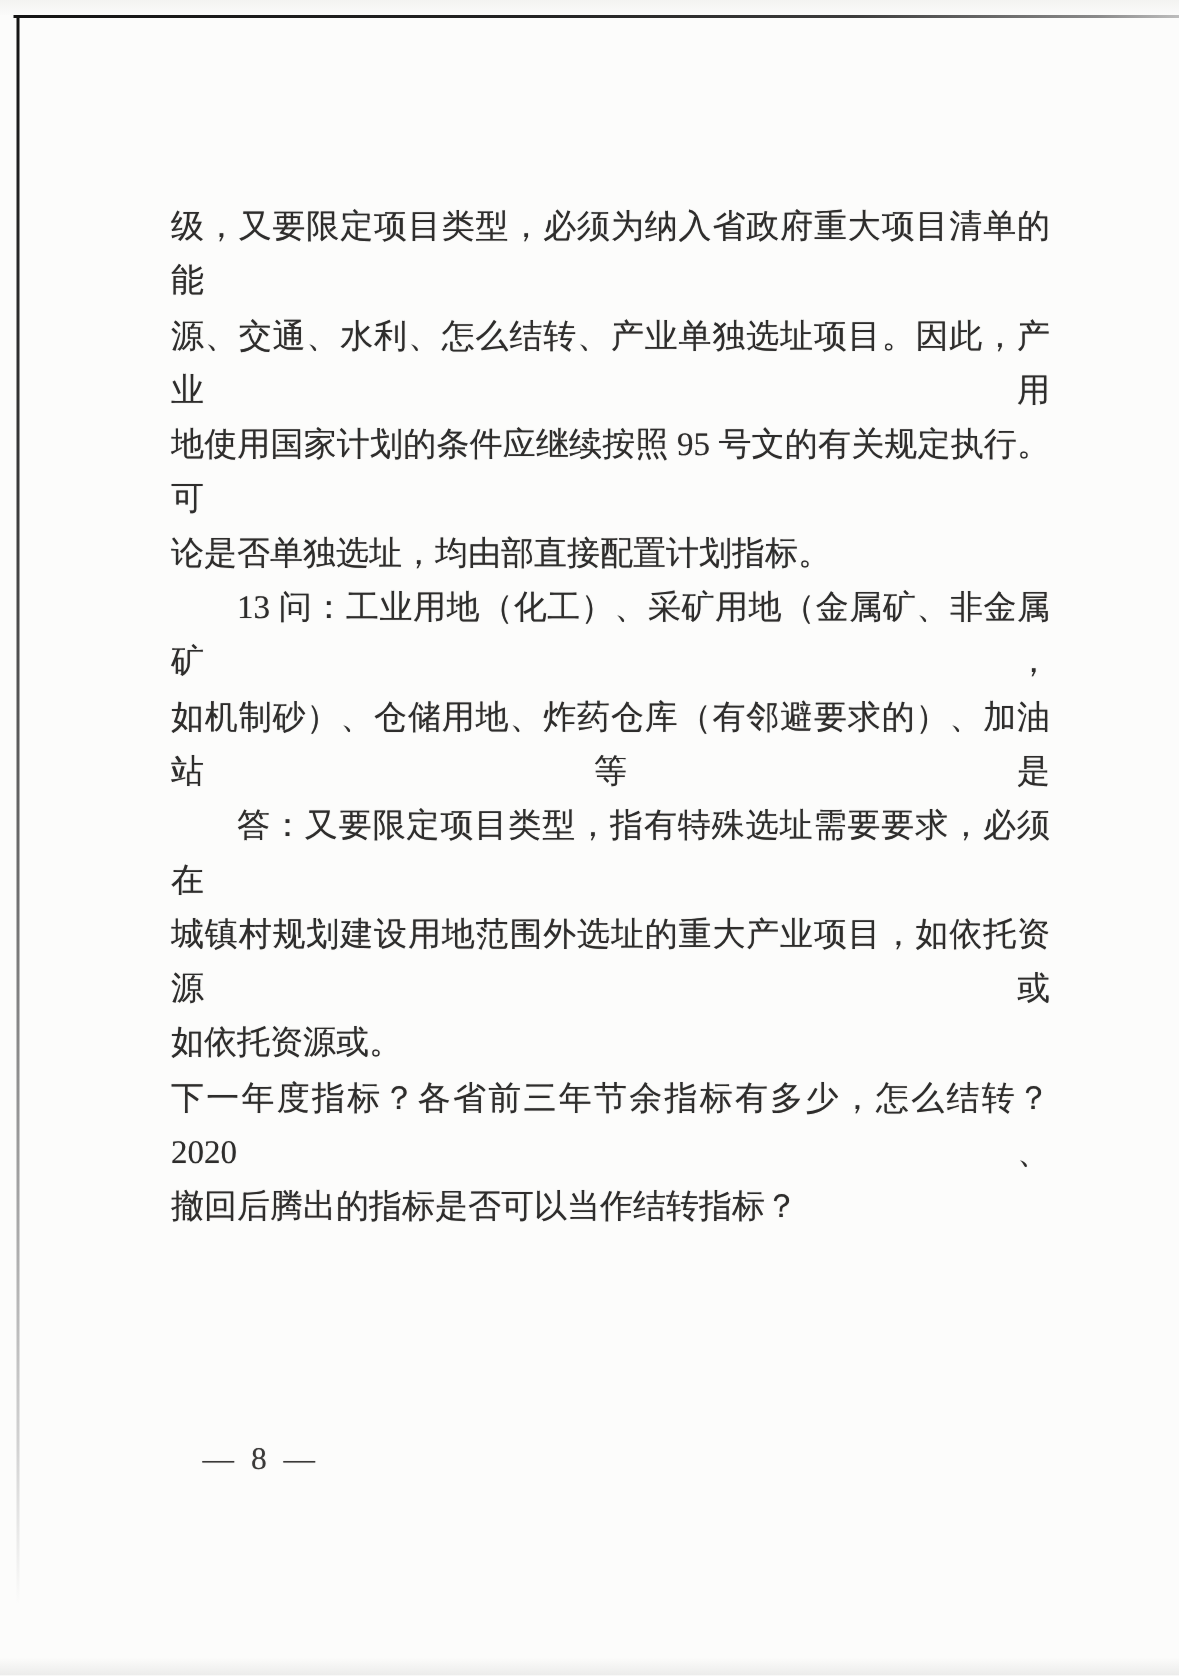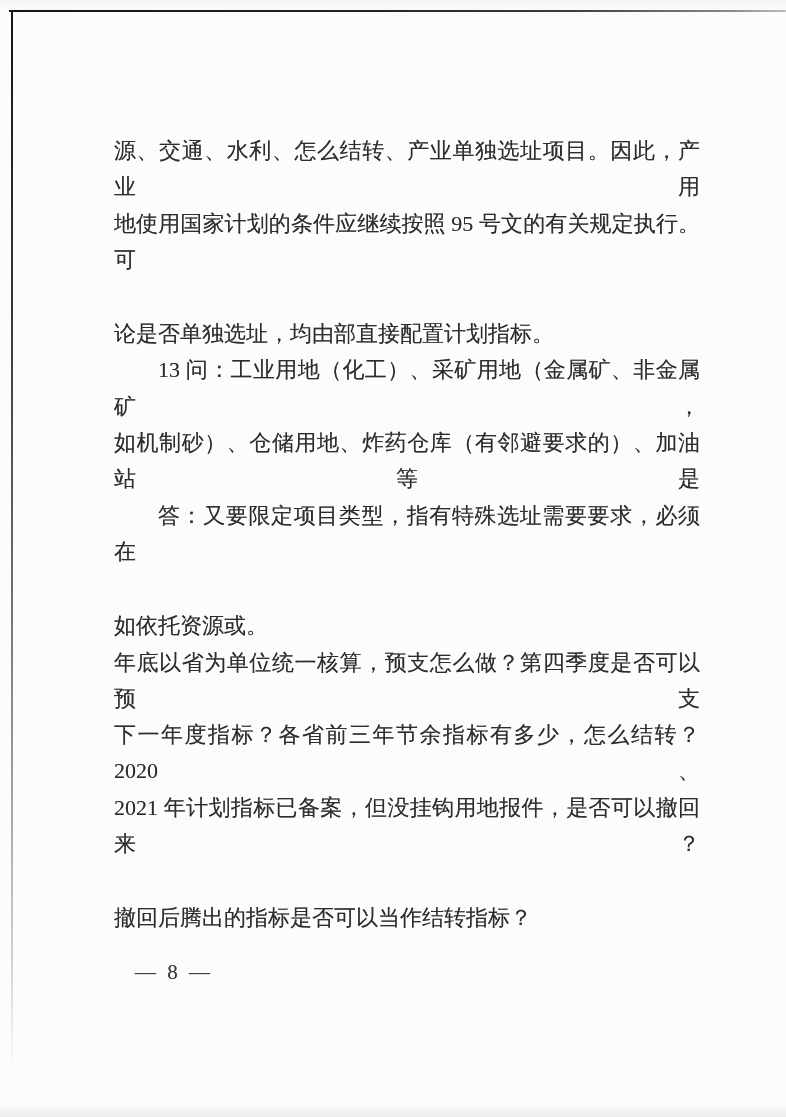--- a/index.html
+++ b/index.html
@@ -54,49 +54,48 @@
   .text-block .line {
     text-align: justify;
     text-align-last: justify;
     white-space: normal;
   }
   .text-block .line.indent {
     text-indent: 2em;
   }
   .text-block .line.para-end {
     text-align-last: left;
-    margin-top: 38px;
   }
   .page-number {
     position: absolute;
     left: 114px; top: 957px;
     padding-left: 21px;
     font-size: 21px;
     line-height: 30px;
     letter-spacing: 3px;
     color: #3a3938;
     text-shadow: 0 0 0.6px rgba(70,68,66,0.5);
   }
 </style>
 </head>
 <body>
 
 <div class="top-strip"></div>
 <div class="top-rule"></div>
 <div class="left-rule"></div>
 
 <div class="text-block">
+    <div class="line">级，又要限定项目类型，必须为纳入省政府重大项目清单的能</div>
     <div class="line">源、交通、水利、怎么结转、产业单独选址项目。因此，产业用</div>
     <div class="line">地使用国家计划的条件应继续按照 95 号文的有关规定执行。可</div>
     <div class="line para-end">论是否单独选址，均由部直接配置计划指标。</div>
     <div class="line indent">13 问：工业用地（化工）、采矿用地（金属矿、非金属矿，</div>
     <div class="line">如机制砂）、仓储用地、炸药仓库（有邻避要求的）、加油站等是</div>
     <div class="line indent">答：又要限定项目类型，指有特殊选址需要要求，必须在</div>
+    <div class="line">城镇村规划建设用地范围外选址的重大产业项目，如依托资源或</div>
     <div class="line para-end">如依托资源或。</div>
-    <div class="line">年底以省为单位统一核算，预支怎么做？第四季度是否可以预支</div>
     <div class="line">下一年度指标？各省前三年节余指标有多少，怎么结转？2020、</div>
-    <div class="line">2021 年计划指标已备案，但没挂钩用地报件，是否可以撤回来？</div>
     <div class="line para-end">撤回后腾出的指标是否可以当作结转指标？</div>
   </div>
 
 <div class="page-number">— 8 —</div>
 
 <div class="bottom-smudge"></div>
 
 </body></html>

